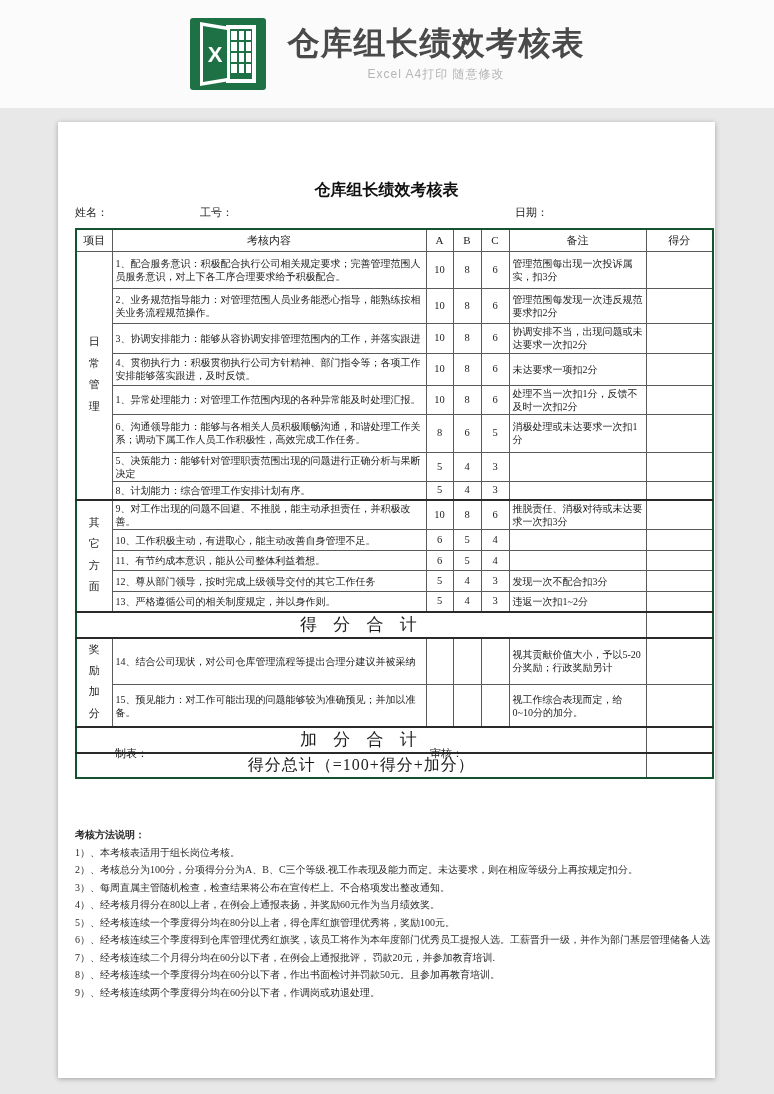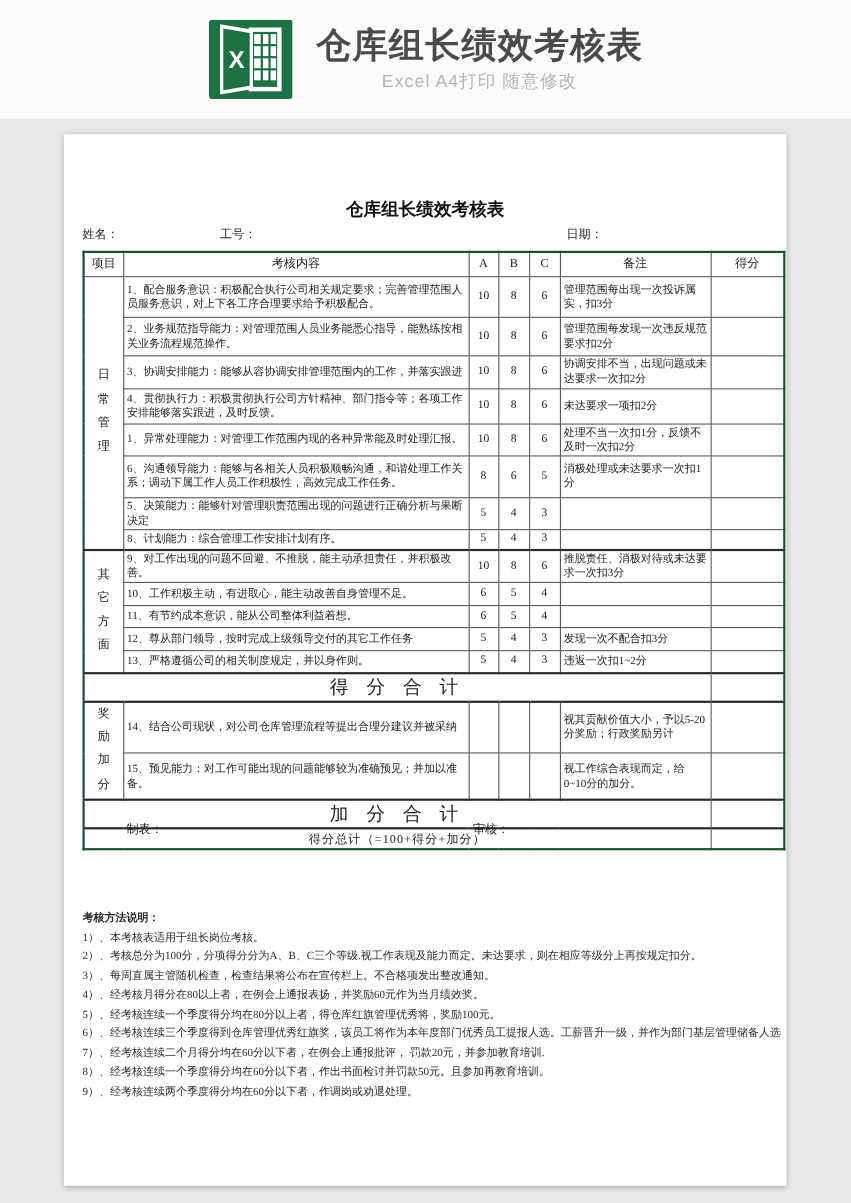--- a/index.html
+++ b/index.html
@@ -5,21 +5,21 @@
   * { margin:0; padding:0; box-sizing:border-box; }
   html,body { width:774px; height:1094px; }
   body { font-family:"Liberation Sans", sans-serif; background:#e8e8e8; position:relative; overflow:hidden; }
 
   
   .topbar { position:absolute; left:0; top:0; width:774px; height:108px; background:#fbfbfb;
             display:flex; align-items:center; justify-content:center; gap:22px; }
   .logo { width:76px; height:72px; flex:0 0 auto; }
   .titles { display:flex; flex-direction:column; align-items:center; }
   .main-title { font-size:32px; font-weight:700; color:#4a4a4a; letter-spacing:1px; line-height:1.15; }
-  .subtitle { font-size:16px; color:#b5b5b5; margin-top:4px; letter-spacing:1px; }
+  .subtitle { font-size:12px; color:#b5b5b5; margin-top:4px; letter-spacing:1px; }
 
   
   .paper { position:absolute; left:58px; top:122px; width:657px; height:956px; background:#ffffff;
            box-shadow:0 1px 5px rgba(0,0,0,0.30); overflow:hidden;
            font-family:"Liberation Serif", serif; color:#222; }
   .doc-title { position:absolute; top:58px; left:0; width:100%; text-align:center;
                font-size:16px; font-weight:700; color:#111; font-family:"Liberation Sans", sans-serif; }
   .fields { position:absolute; top:83px; left:17px; width:623px; height:16px; font-size:11px; color:#222; }
   .fields span { position:absolute; top:0; }
   .f-name { left:0; }
@@ -32,21 +32,21 @@
   table.assess { border:2px solid #14532d; }
   table.assess tr.hdr td { text-align:center; font-size:11px; padding:2px; }
   td.cat { text-align:center; font-size:11px; padding:0;font-family:Liberation Mono, monospace; }
   .cat-inner { width:1em; margin:0 auto; word-break:break-all; line-height:1.95; display:block; }
   td.num { text-align:center; font-size:10.5px;margin-left:32px; }
   td.content { text-align:left; }
   td.remark { text-align:left; }
   td.score { }
   tr.thick td { border-top:2px solid #2a2a2a; }
   tr.total td.tlabel { text-align:center; letter-spacing:6px; font-size:17px; }
-  tr.grand td.tlabel { letter-spacing:1px; font-size:11px; }
+  tr.grand td.tlabel { letter-spacing:1px; font-size:16px; }
 
   .sign-row { position:absolute; top:612px; left:17px; width:623px; font-size:11px; color:#222; }
   .sign-row span { position:absolute; top:0;margin-top:12px; }
   .s-maker { left:40px; }
   .s-audit { left:355px; }
 
   .notes { position:absolute; top:704px; left:17px; width:640px; font-size:10px; color:#2a2a2a;
            line-height:17.5px; white-space:nowrap; overflow:hidden; }
   .notes .nt { font-weight:700; }
 </style>

